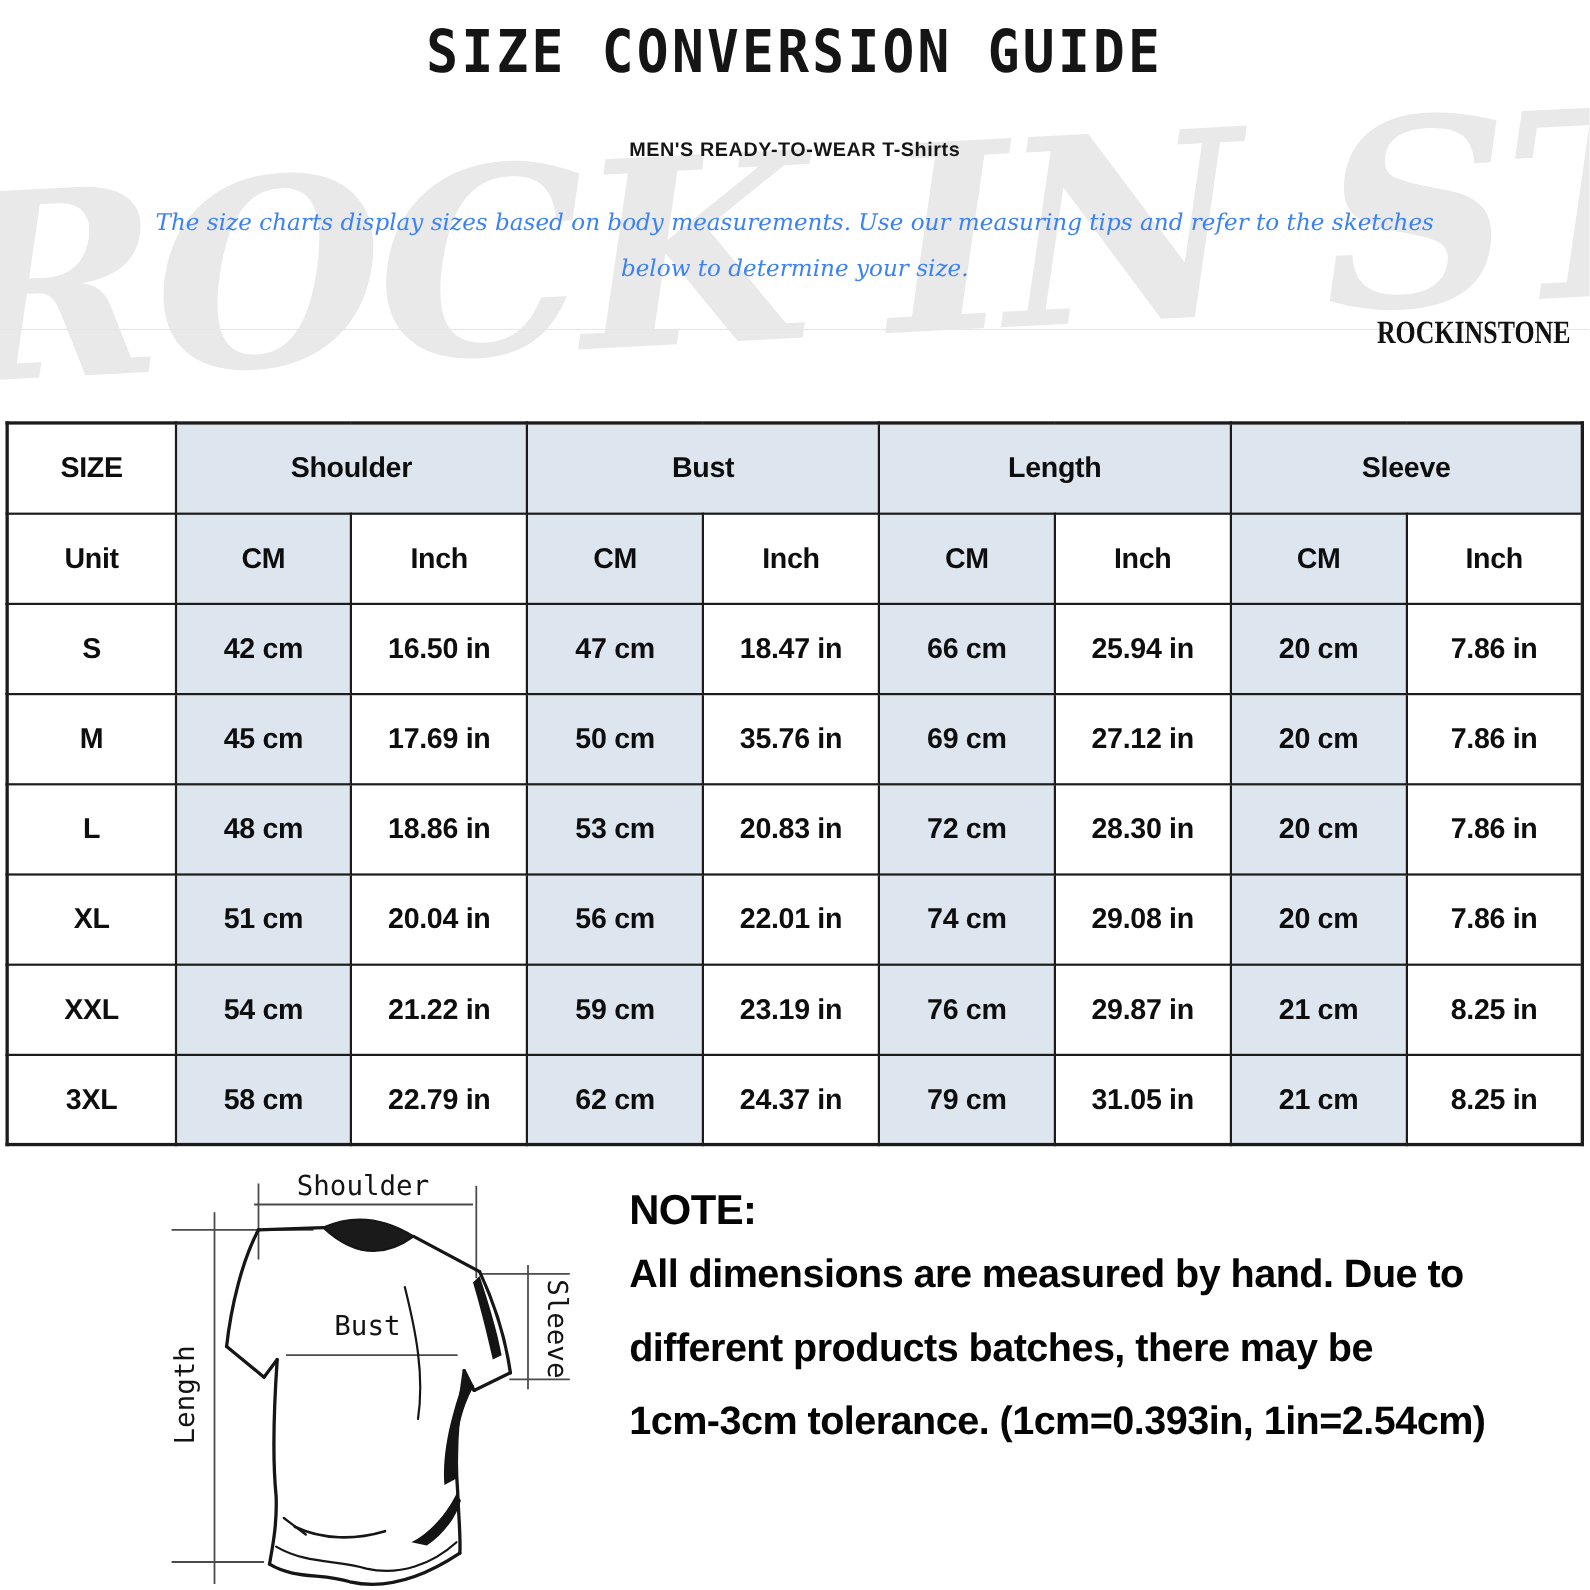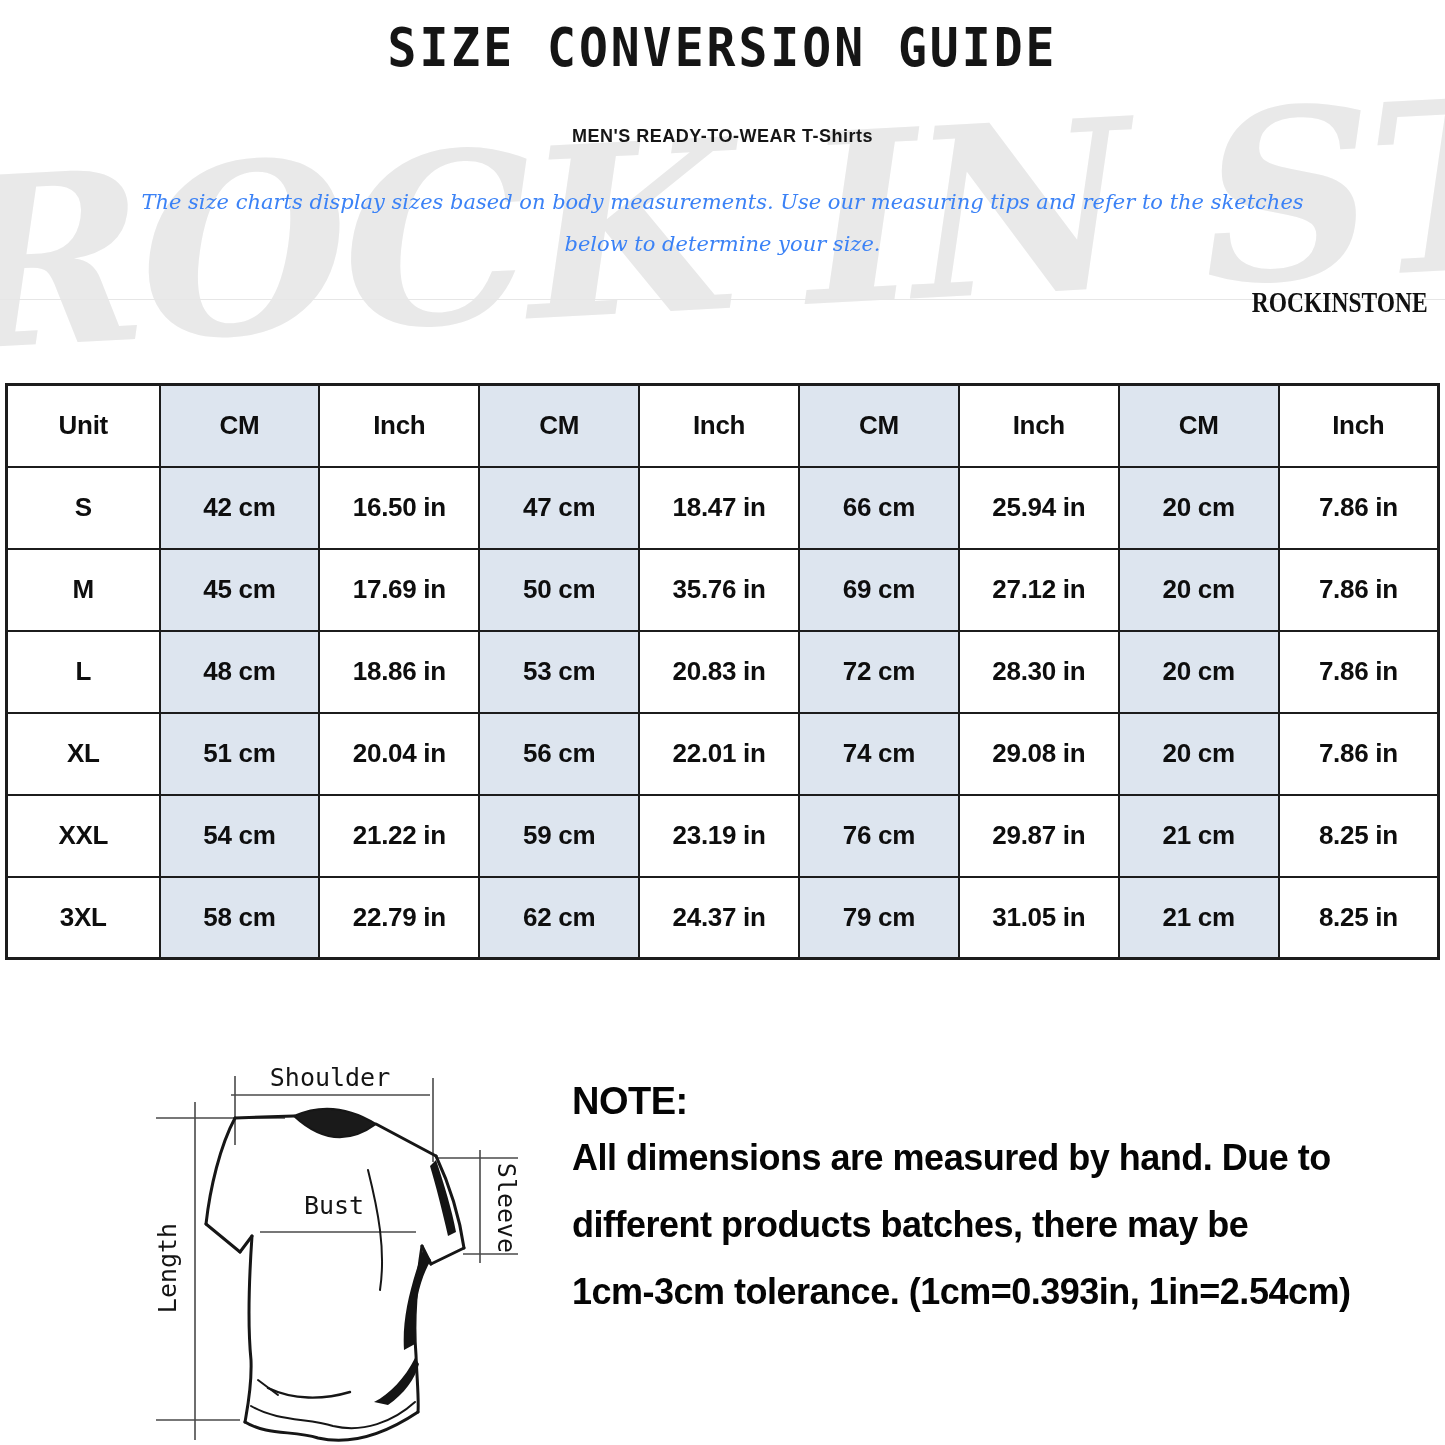--- a/index.html
+++ b/index.html
@@ -148,20 +148,27 @@
       <col>
         <col>
         <col>
         <col>
         <col>
         <col>
         <col>
         <col>
     </colgroup>
     <tbody>
+        <tr>
+      <th>SIZE</th>
+      <th class="shade" colspan="2">Shoulder</th>
+      <th class="shade" colspan="2">Bust</th>
+      <th class="shade" colspan="2">Length</th>
+      <th class="shade" colspan="2">Sleeve</th>
+    </tr>
     <tr>
       <td>Unit</td>
       <td class="shade">CM</td>
       <td>Inch</td>
       <td class="shade">CM</td>
       <td>Inch</td>
       <td class="shade">CM</td>
       <td>Inch</td>
       <td class="shade">CM</td>
       <td>Inch</td>

